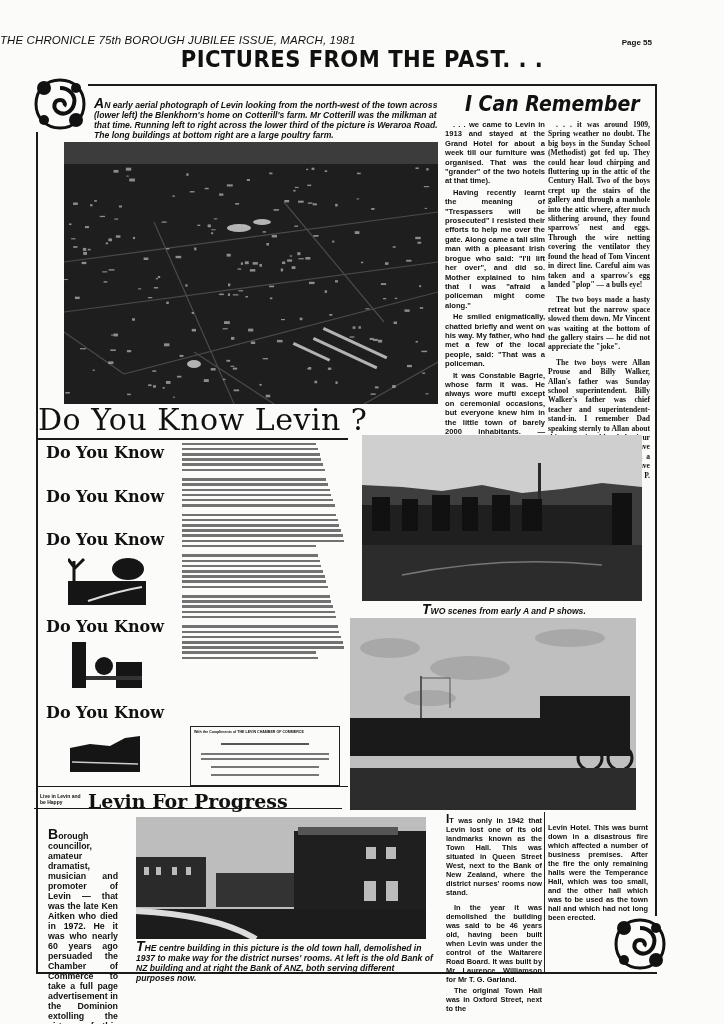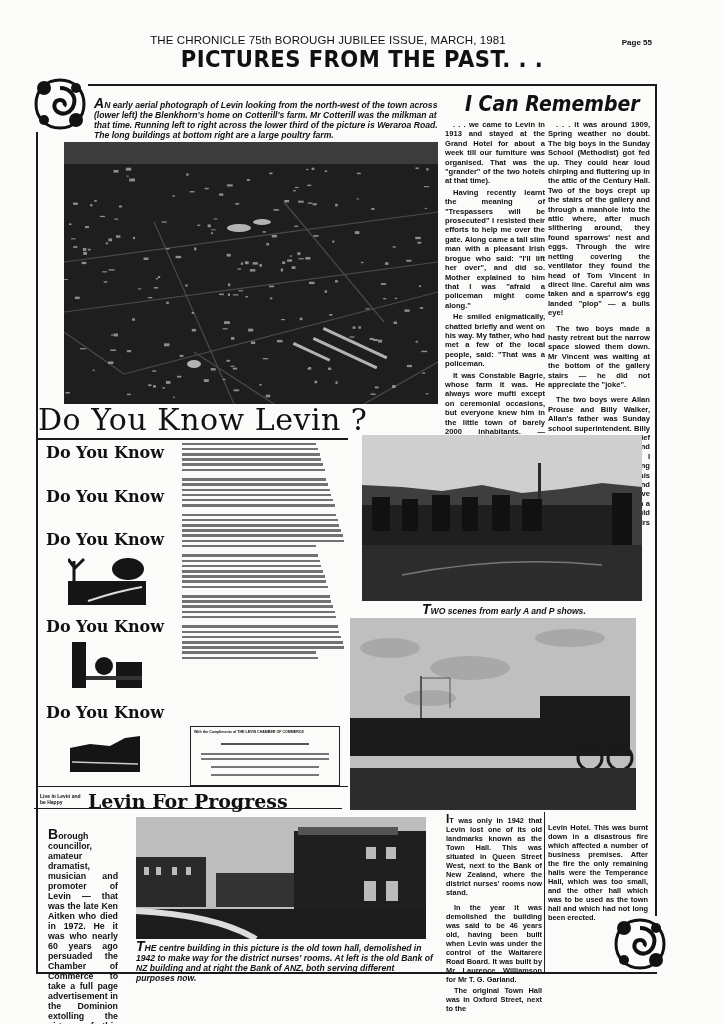--- a/index.html
+++ b/index.html
@@ -1,18 +1,18 @@
 <!DOCTYPE html>
 <html><head>
 <meta charset="utf-8">
 <style>
   html,body{margin:0;padding:0;background:#fbfbf9;}
   body{width:724px;height:1024px;position:relative;overflow:hidden;font-family:"Liberation Sans",sans-serif;color:#111;}
   .abs{position:absolute;}
-  .masthead{left:0;width:656px;top:34px;text-align:center;font-size:11.5px;letter-spacing:0.1px;}
+  .masthead{left:0;width:656px;top:34px;text-align:left;font-size:11.5px;letter-spacing:0.1px;font-style:italic;}
   .pageno{right:72px;top:38px;font-size:8px;font-weight:bold;padding-left:16px;}
   .title{left:0;width:724px;top:46px;text-align:center;font-family:"DejaVu Sans",sans-serif;font-weight:900;font-size:23px;transform:scaleX(0.92);letter-spacing:0.5px;}
   .frame{left:36px;top:84px;width:621px;height:890px;border:2px solid #1a1a1a;box-sizing:border-box;}
   .hr{background:#1a1a1a;height:2px;}
   .ornament{width:60px;height:60px;}
   .caption{font-size:8.6px;line-height:10px;font-weight:bold;font-family:"Liberation Sans",sans-serif;font-style:italic;}
   .caption .drop{font-size:14px;font-weight:900;}
   .col{font-size:7.6px;line-height:9.4px;font-weight:bold;text-align:justify;hyphens:auto;}
   .col p{margin:0 0 2px 0;text-indent:8px;}
   .col p.gap{margin-top:6px;}
@@ -265,21 +265,21 @@
     </g>
 </svg>
 
 <div class="abs remember">I Can Remember</div>
 <div class="abs col" style="left:445px;top:120px;width:100px;">
   <p>. . . we came to Levin in 1913 and stayed at the Grand Hotel for about a week till our furniture was organised. That was the "grander" of the two hotels at that time).</p>
   <p>Having recently learnt the meaning of "Trespassers will be prosecuted" I resisted their efforts to help me over the gate. Along came a tall slim man with a pleasant Irish brogue who said: "I'll lift her over", and did so. Mother explained to him that I was "afraid a policeman might come along."</p>
   <p>He smiled enigmatically, chatted briefly and went on his way. My father, who had met a few of the local people, said: "That was a policeman.</p>
   <p>It was Constable Bagrie, whose farm it was. He always wore mufti except on ceremonial occasions, but everyone knew him in the little town of barely 2000 inhabitants. — Frances Duguid.</p>
 </div>
-<div class="abs col" style="left:548px;top:120px;width:102px;">
+<div class="abs col" style="left:548px;top:120px;width:102px;font-family:Liberation Serif, serif;">
   <p>. . . it was around 1909, Spring weather no doubt. The big boys in the Sunday School (Methodist) got fed up. They could hear loud chirping and fluttering up in the attic of the Century Hall. Two of the boys crept up the stairs of the gallery and through a manhole into the attic where, after much slithering around, they found sparrows' nest and eggs. Through the wire netting covering the ventilator they found the head of Tom Vincent in direct line. Careful aim was taken and a sparrow's egg landed "plop" — a bulls eye!</p>
   <p class="gap">The two boys made a hasty retreat but the narrow space slowed them down. Mr Vincent was waiting at the bottom of the gallery stairs — he did not appreciate the "joke".</p>
   <p class="gap">The two boys were Allan Prouse and Billy Walker, Allan's father was Sunday school superintendent. Billy Walker's father was chief teacher and superintendent-stand-in. I remember Dad speaking sternly to Allan about this questionable behaviour and saying he should not have done it. But he added with a smile: "I just wish I could have been with you" . . . Mrs P. Taylor, nee Prouse.</p>
 </div>
 
 <div class="abs dyk-title">Do You Know Levin ?</div>
 <div class="abs hr" style="left:38px;top:438px;width:310px;"></div>
 
 <div class="abs dyk" style="top:443px">Do You Know</div>
 <div class="abs dyk" style="top:487px">Do You Know</div>
@@ -415,21 +415,21 @@
       <rect x="250" y="64" width="12" height="20"></rect>
   <rect x="8" y="50" width="5" height="8"></rect>
       <rect x="20" y="50" width="5" height="8"></rect>
       <rect x="36" y="50" width="5" height="8"></rect>
       <rect x="50" y="50" width="5" height="8"></rect>
     </g>
   <rect y="92" width="290" height="30" fill="#1c1c1c"></rect>
   <path d="M0 94 Q80 98 120 122" stroke="#ddd" stroke-width="6" fill="none"></path>
 </svg>
 <div class="abs caption" style="left:136px;top:941px;width:298px;">
-  <span class="drop">T</span><span>HE centre building in this picture is the old town hall, demolished in 1942 to make way for the district nurses' rooms. At left is the old Bank of NZ building and at right the Bank of ANZ, both serving different purposes now.</span>
+  <span class="drop">T</span><span>HE centre building in this picture is the old town hall, demolished in 1937 to make way for the district nurses' rooms. At left is the old Bank of NZ building and at right the Bank of ANZ, both serving different purposes now.</span>
 </div>
 
 <div class="abs col" style="left:446px;top:815px;width:96px;font-size:7.4px;line-height:9px;">
   <p style="text-indent:0"><span style="font-size:12px;font-weight:900">I</span><span>T was only in 1942 that Levin lost one of its old landmarks known as the Town Hall. This was situated in Queen Street West, next to the Bank of New Zealand, where the district nurses' rooms now stand.</span></p>
   <p class="gap">In the year it was demolished the building was said to be 46 years old, having been built when Levin was under the control of the Waitarere Road Board. It was built by Mr Laurence Williamson for Mr T. G. Garland.</p>
   <p>The original Town Hall was in Oxford Street, next to the</p>
 </div>
 <div class="abs" style="left:544px;top:812px;width:1px;height:160px;background:#222;"></div>
 <div class="abs col" style="left:548px;top:823px;width:100px;font-size:7.4px;line-height:9px;">
   <p style="text-indent:0">Levin Hotel. This was burnt down in a disastrous fire which affected a number of business premises. After the fire the only remaining halls were the Temperance Hall, which was too small, and the other hall which was to be used as the town hall and which had not long been erected.</p>

